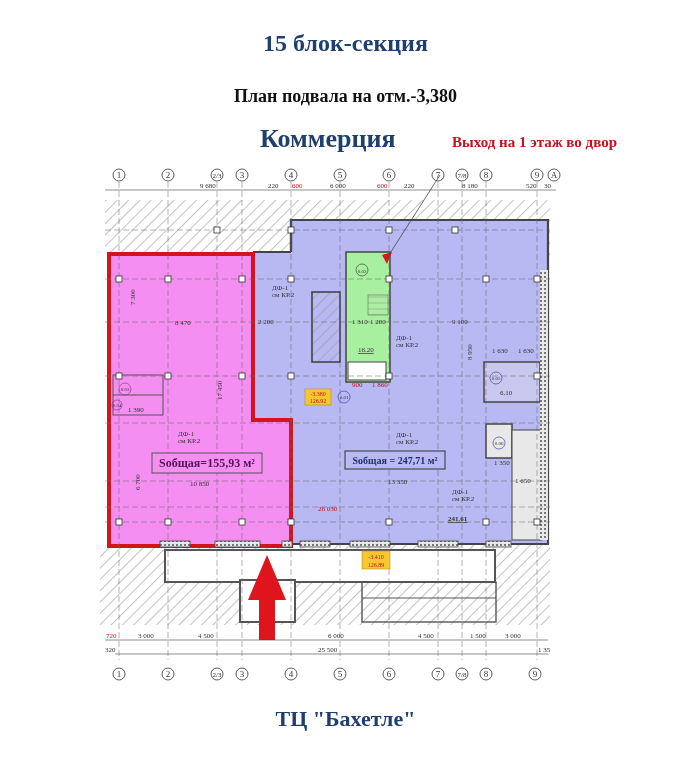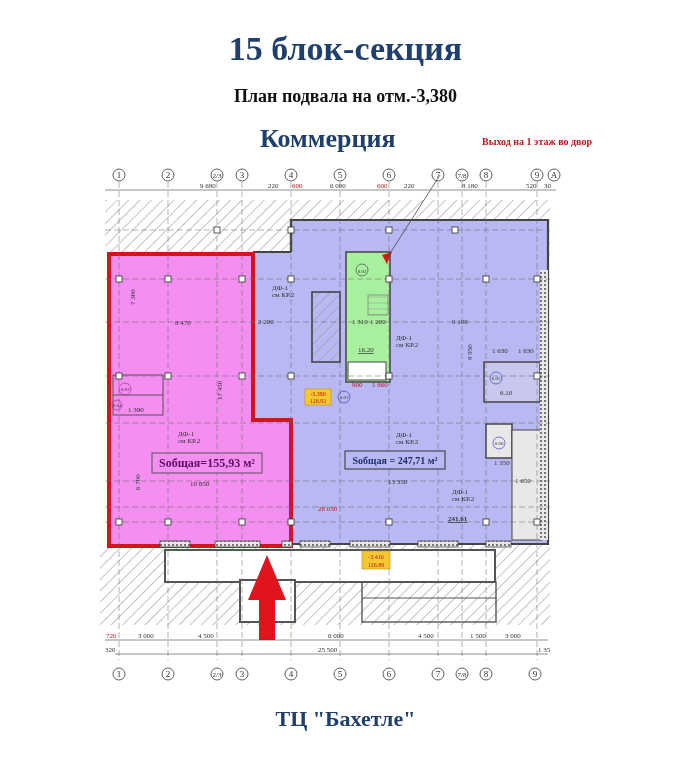--- a/index.html
+++ b/index.html
@@ -1,21 +1,21 @@
 <!DOCTYPE html>
 <html><head>
 <meta charset="utf-8">
 <style>
   html,body{margin:0;padding:0;background:#fff;}
   body{width:691px;height:768px;position:relative;overflow:hidden;font-family:"Liberation Serif",serif;}
   .title{position:absolute;left:0;width:691px;text-align:center;font-weight:bold;}
-  #t1{top:30px;font-size:34px;color:#1f3f6e;}
+  #t1{top:30px;font-size:24px;color:#1f3f6e;}
   #t2{top:86px;font-size:18px;color:#111;}
   #t3{top:124px;left:260px;width:190px;font-size:26px;color:#1f3f6e;text-align:left;}
-  #exitlbl{position:absolute;left:452px;top:132px;width:170px;text-align:center;font-size:10px;font-weight:bold;color:#c0141e;line-height:20px;}
+  #exitlbl{position:absolute;left:452px;top:132px;width:170px;font-size:15px;font-weight:bold;color:#c0141e;line-height:20px;}
   #t4{top:706px;font-size:22px;color:#1f3f6e;}
   svg{position:absolute;left:0;top:0;}
   .ax{font-family:"Liberation Serif",serif;font-size:9px;fill:#333;}
   .dim{font-family:"Liberation Serif",serif;font-size:7px;fill:#333;}
   .dimr{font-family:"Liberation Serif",serif;font-size:7px;fill:#c0141e;}
   .area{font-family:"Liberation Serif",serif;font-weight:bold;}
 </style>
 </head>
 <body>
 

